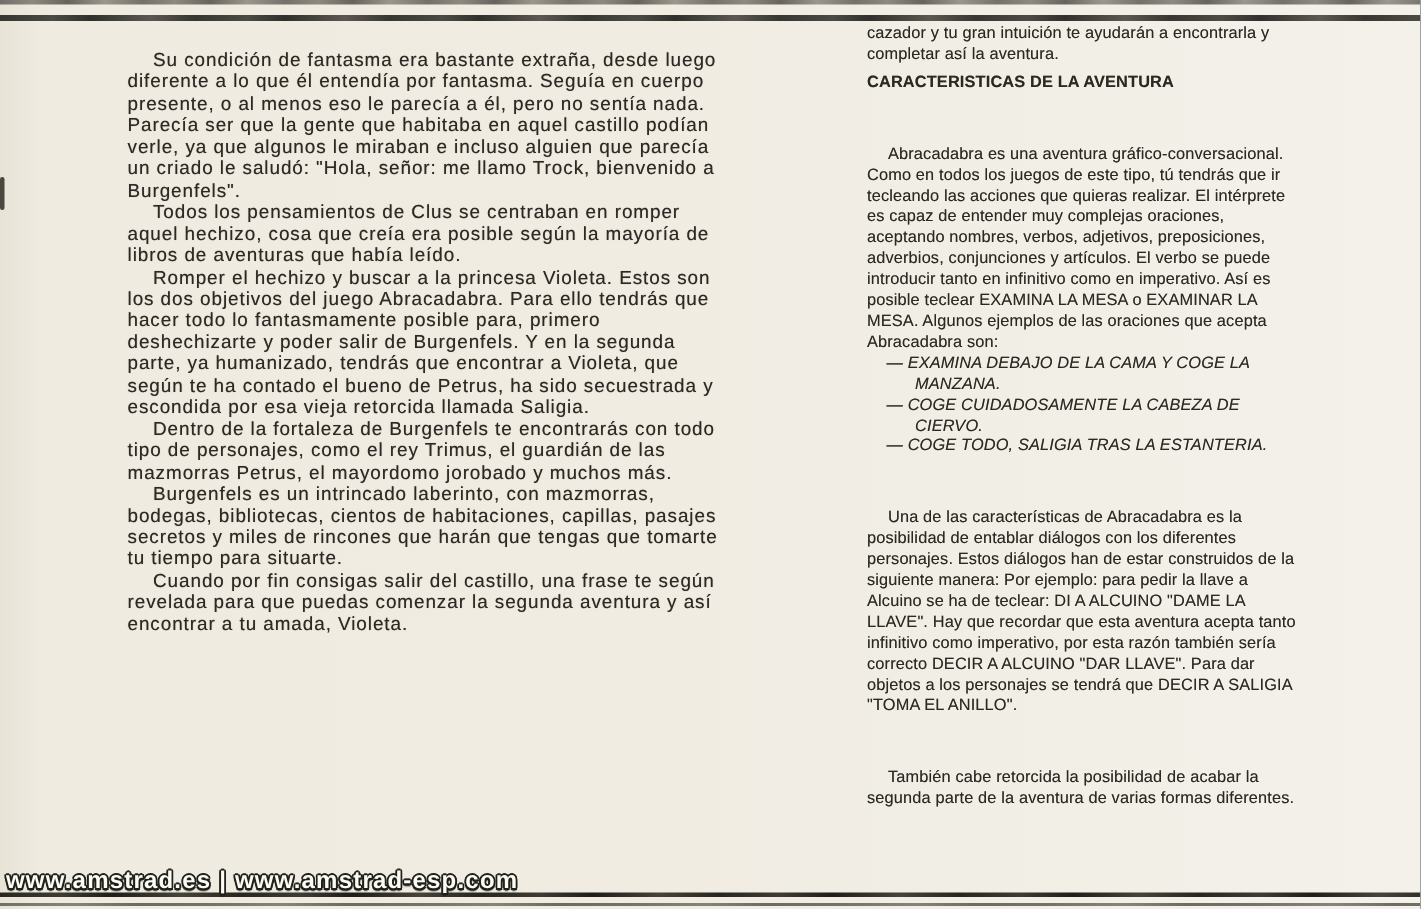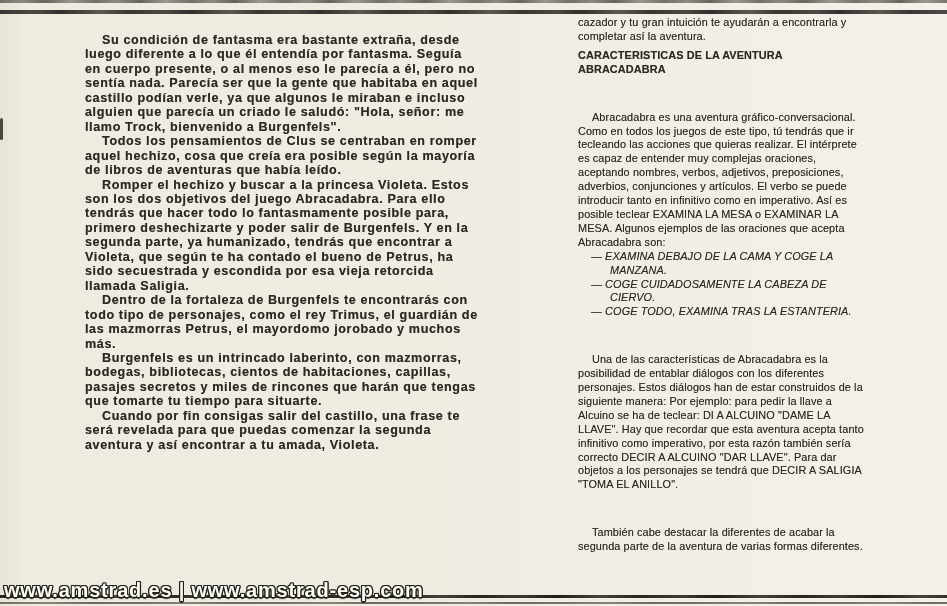--- a/index.html
+++ b/index.html
@@ -52,28 +52,28 @@
     font-size: 12.6px; line-height: 14.45px; letter-spacing: 0.62px;
     color: #2c2924;
     text-shadow: 0 0 0.5px rgba(44,41,36,.55);
   }
   .col-right {
     left: 578px; top: 16px; width: 287px;
     font-size: 10.9px; line-height: 13.9px; letter-spacing: 0.1px;
     color: #2c2924;
     text-shadow: 0 0 0.4px rgba(44,41,36,.5);
   }
-  .col-left .indent { text-indent: 17px; font-weight: bold; }
+  .col-left .indent { text-indent: 17px; }
   .col-right .indent { text-indent: 14px; margin-top: 34px; }
   .section-heading { margin: 5px 0 6px 0; font-weight: bold; }
   .example { padding-left: 32px; text-indent: -19px; font-style: italic; }
   
   .watermark {
     position: absolute; left: 4px; top: 579px;
-    font-size: 20px; font-weight: bold; letter-spacing: 0.8px;
+    font-size: 16px; font-weight: bold; letter-spacing: 0.8px;
     color: #fcfcf6;
     text-shadow:
       1.2px 0 0 #21201b, -1.2px 0 0 #21201b,
       0 1.2px 0 #21201b, 0 -1.2px 0 #21201b,
       1px 1px 0 #21201b, -1px -1px 0 #21201b,
       1px -1px 0 #21201b, -1px 1px 0 #21201b,
       0 2px 1px rgba(33,32,27,.9);
     white-space: nowrap;
     z-index: 5;
   }
@@ -86,36 +86,35 @@
   <div class="top-edge-1"></div>
   <div class="top-edge-2"></div>
   <div class="left-margin-mark"></div>
 
   <div class="col col-left">
     <p class="indent">Su condición de fantasma era bastante extraña, desde luego diferente a lo que él entendía por fantasma. Seguía en cuerpo presente, o al menos eso le parecía a él, pero no sentía nada. Parecía ser que la gente que habitaba en aquel castillo podían verle, ya que algunos le miraban e incluso alguien que parecía un criado le saludó: "Hola, señor: me llamo Trock, bienvenido a Burgenfels".</p>
     <p class="indent">Todos los pensamientos de Clus se centraban en romper aquel hechizo, cosa que creía era posible según la mayoría de libros de aventuras que había leído.</p>
     <p class="indent">Romper el hechizo y buscar a la princesa Violeta. Estos son los dos objetivos del juego Abracadabra. Para ello tendrás que hacer todo lo fantasmamente posible para, primero deshechizarte y poder salir de Burgenfels. Y en la segunda parte, ya humanizado, tendrás que encontrar a Violeta, que según te ha contado el bueno de Petrus, ha sido secuestrada y escondida por esa vieja retorcida llamada Saligia.</p>
     <p class="indent">Dentro de la fortaleza de Burgenfels te encontrarás con todo tipo de personajes, como el rey Trimus, el guardián de las mazmorras Petrus, el mayordomo jorobado y muchos más.</p>
     <p class="indent">Burgenfels es un intrincado laberinto, con mazmorras, bodegas, bibliotecas, cientos de habitaciones, capillas, pasajes secretos y miles de rincones que harán que tengas que tomarte tu tiempo para situarte.</p>
-    <p class="indent">Cuando por fin consigas salir del castillo, una frase te será revelada para que puedas comenzar la segunda aventura y así encontrar a tu amada, Violeta.</p>
+    <p class="indent">Cuando por fin consigas salir del castillo, una frase te según revelada para que puedas comenzar la segunda aventura y así encontrar a tu amada, Violeta.</p>
   </div>
 
   <div class="col col-right">
     <p>cazador y tu gran intuición te ayudarán a encontrarla y completar así la aventura.</p>
     <div class="section-heading">
       <div>CARACTERISTICAS DE LA AVENTURA</div>
-      <div>ABRACADABRA</div>
     </div>
     <p class="indent">Abracadabra es una aventura gráfico-conversacional. Como en todos los juegos de este tipo, tú tendrás que ir tecleando las acciones que quieras realizar. El intérprete es capaz de entender muy complejas oraciones, aceptando nombres, verbos, adjetivos, preposiciones, adverbios, conjunciones y artículos. El verbo se puede introducir tanto en infinitivo como en imperativo. Así es posible teclear EXAMINA LA MESA o EXAMINAR LA MESA. Algunos ejemplos de las oraciones que acepta Abracadabra son:</p>
     <div>
       <p class="example">— EXAMINA DEBAJO DE LA CAMA Y COGE LA MANZANA.</p>
       <p class="example">— COGE CUIDADOSAMENTE LA CABEZA DE CIERVO.</p>
-      <p class="example">— COGE TODO, EXAMINA TRAS LA ESTANTERIA.</p>
+      <p class="example">— COGE TODO, SALIGIA TRAS LA ESTANTERIA.</p>
     </div>
     <p class="indent">Una de las características de Abracadabra es la posibilidad de entablar diálogos con los diferentes personajes. Estos diálogos han de estar construidos de la siguiente manera: Por ejemplo: para pedir la llave a Alcuino se ha de teclear: DI A ALCUINO "DAME LA LLAVE". Hay que recordar que esta aventura acepta tanto infinitivo como imperativo, por esta razón también sería correcto DECIR A ALCUINO "DAR LLAVE". Para dar objetos a los personajes se tendrá que DECIR A SALIGIA "TOMA EL ANILLO".</p>
-    <p class="indent">También cabe destacar la diferentes de acabar la segunda parte de la aventura de varias formas diferentes.</p>
+    <p class="indent">También cabe retorcida la posibilidad de acabar la segunda parte de la aventura de varias formas diferentes.</p>
   </div>
 
   <div class="bottom-line-1"></div>
   <div class="bottom-line-2"></div>
   <div class="watermark">www.amstrad.es | www.amstrad-esp.com</div>
 
 </div>
 
 </body></html>

